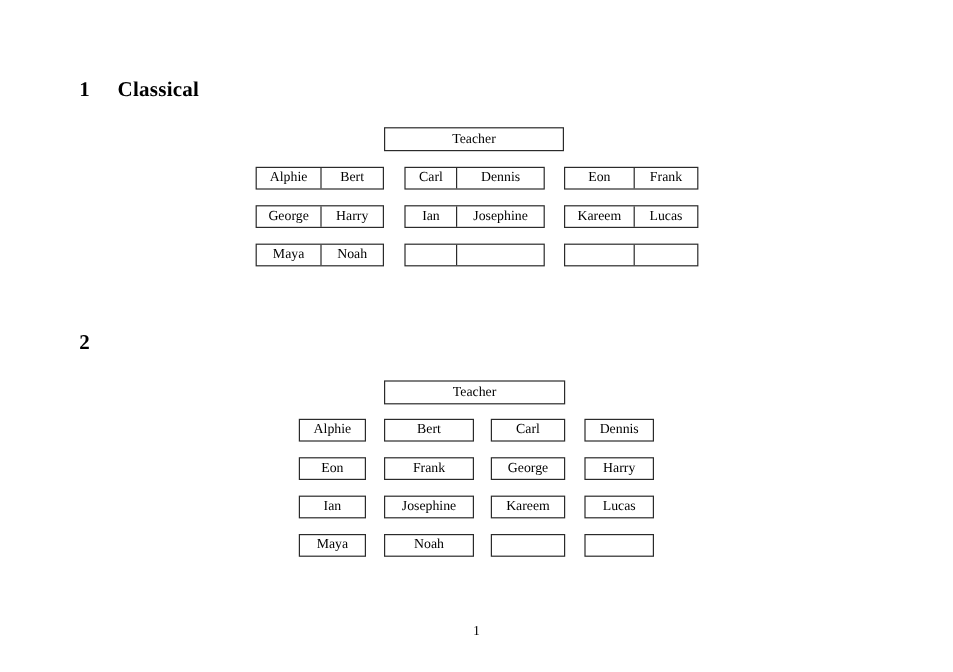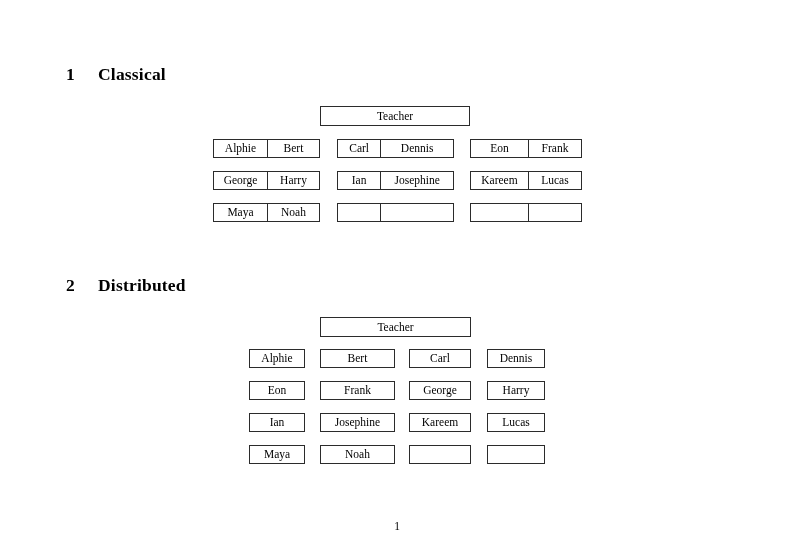--- a/index.html
+++ b/index.html
@@ -151,21 +151,20 @@
     <div class="cell" style="width:58px;">Kareem</div>
     <div class="cell" style="width:54px;">Lucas</div>
   </div>
   <div class="pair" style="left:470px; top:203px; width:112px;">
     <div class="cell" style="width:58px;"></div>
     <div class="cell" style="width:54px;"></div>
   </div>
 
   <div class="section-heading" id="heading-distributed">
     <span class="sec-num">2</span>
-    <span class="sec-title">Distributed</span>
   </div>
 
   <div class="teacher-box" id="teacher-2" style="left:320px; top:317px; width:151px;">Teacher</div>
 
   <div class="box" style="left:249px; top:349px; width:56px;">Alphie</div>
   <div class="box" style="left:320px; top:349px; width:75px;">Bert</div>
   <div class="box" style="left:409px; top:349px; width:62px;">Carl</div>
   <div class="box" style="left:487px; top:349px; width:58px;">Dennis</div>
 
   <div class="box" style="left:249px; top:381px; width:56px;">Eon</div>

